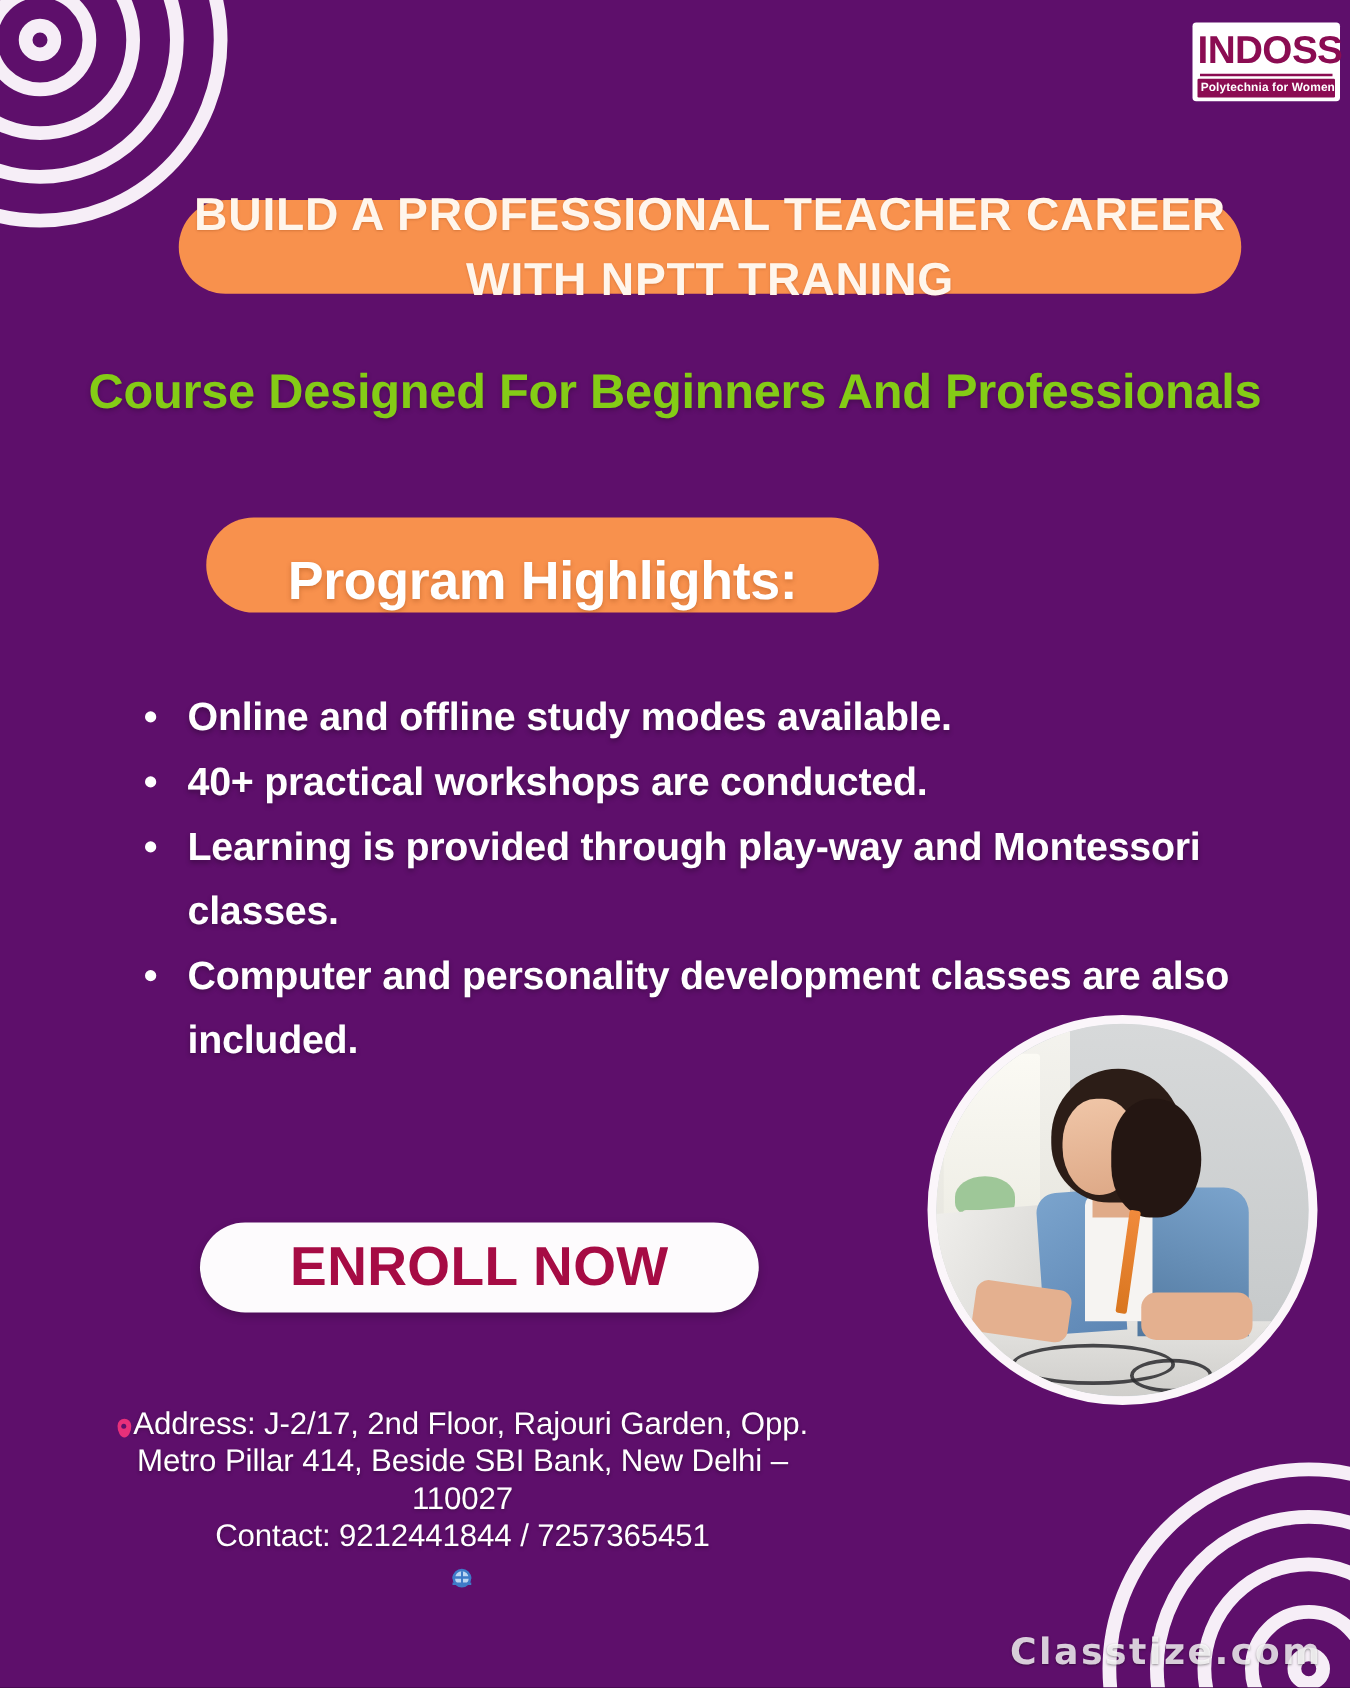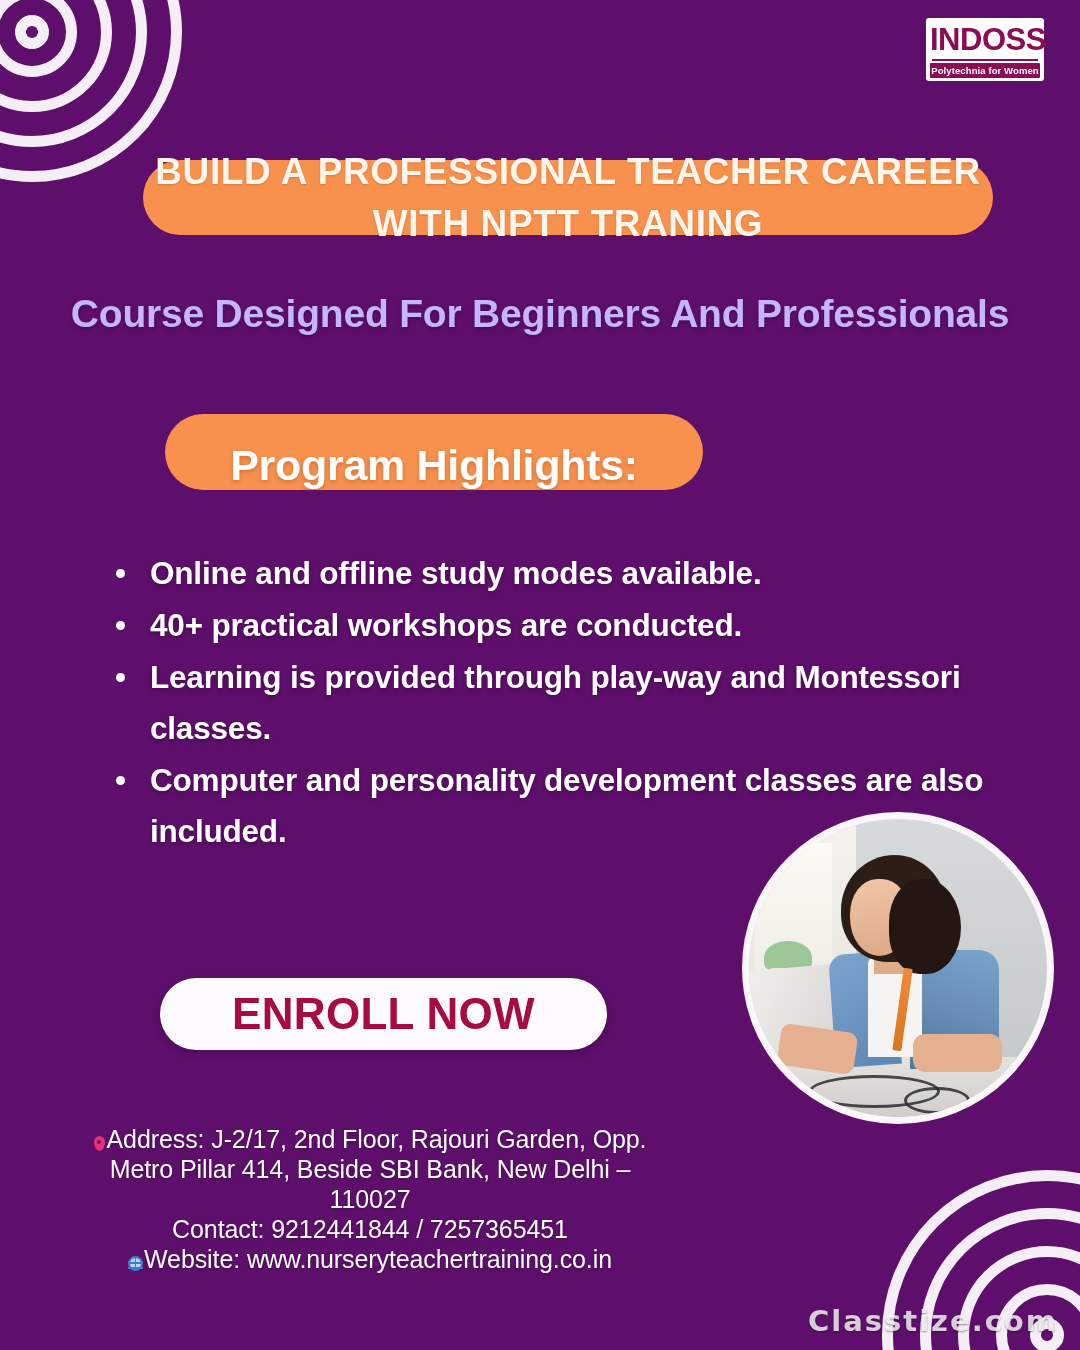--- a/index.html
+++ b/index.html
@@ -39,27 +39,27 @@
   .rings-br span:nth-child(1) { top: 0;    left: 0;    width: 330px; height: 330px; }
   .rings-br span:nth-child(2) { top: 38px; left: 38px; width: 254px; height: 254px; }
   .rings-br span:nth-child(3) { top: 76px; left: 76px; width: 178px; height: 178px; }
   .rings-br span:nth-child(4) { top: 114px;left: 114px;width: 102px; height: 102px; }
   .rings-br span:nth-child(5) { top: 148px;left: 148px;width: 34px;  height: 34px;  }
 
   
   .logo-box {
     position: absolute;
     top: 18px;
-    right: 36px;
+    right: 8px;
     width: 118px;
     background: #ffffff;
     border-radius: 3px;
     padding: 4px 4px 3px 4px;
     box-sizing: border-box;
-    text-align: center;
+    text-align: right;
   }
   .logo-word {
     font-family: "Liberation Sans", sans-serif;
     font-weight: bold;
     font-size: 31px;
     line-height: 36px;
     letter-spacing: -0.5px;
     color: #8B0C52;
     position: relative;
     display: block;
@@ -105,21 +105,21 @@
     white-space: pre-line;
   }
 
   
   .subtitle {
     position: absolute;
     top: 292px;
     left: 0;
     width: 1080px;
     text-align: center;
-    color: #c4b5fd;
+    color: #84cc16;
     font-size: 39px;
     font-weight: bold;
     letter-spacing: -0.2px;
     text-shadow: 0 2px 4px rgba(0,0,0,0.25);
   }
 
   
   .highlights-pill {
     position: absolute;
     top: 414px;
@@ -394,19 +394,19 @@
   </div>
 
   <div class="footer">
     <span class="line">
       <span class="pin-icon"></span><span>Address: J-2/17, 2nd Floor, Rajouri Garden, Opp.</span>
     </span>
     <span class="line">Metro Pillar 414, Beside SBI Bank, New Delhi –</span>
     <span class="line">110027</span>
     <span class="line">Contact: 9212441844 / 7257365451</span>
     <span class="line">
-      <span class="globe-icon"></span><span>Website: www.nurseryteachertraining.co.in</span>
+      <span class="globe-icon"></span>
     </span>
   </div>
 
   <div class="watermark">Classtize.com</div>
 
 </div>
 
 </body></html>

